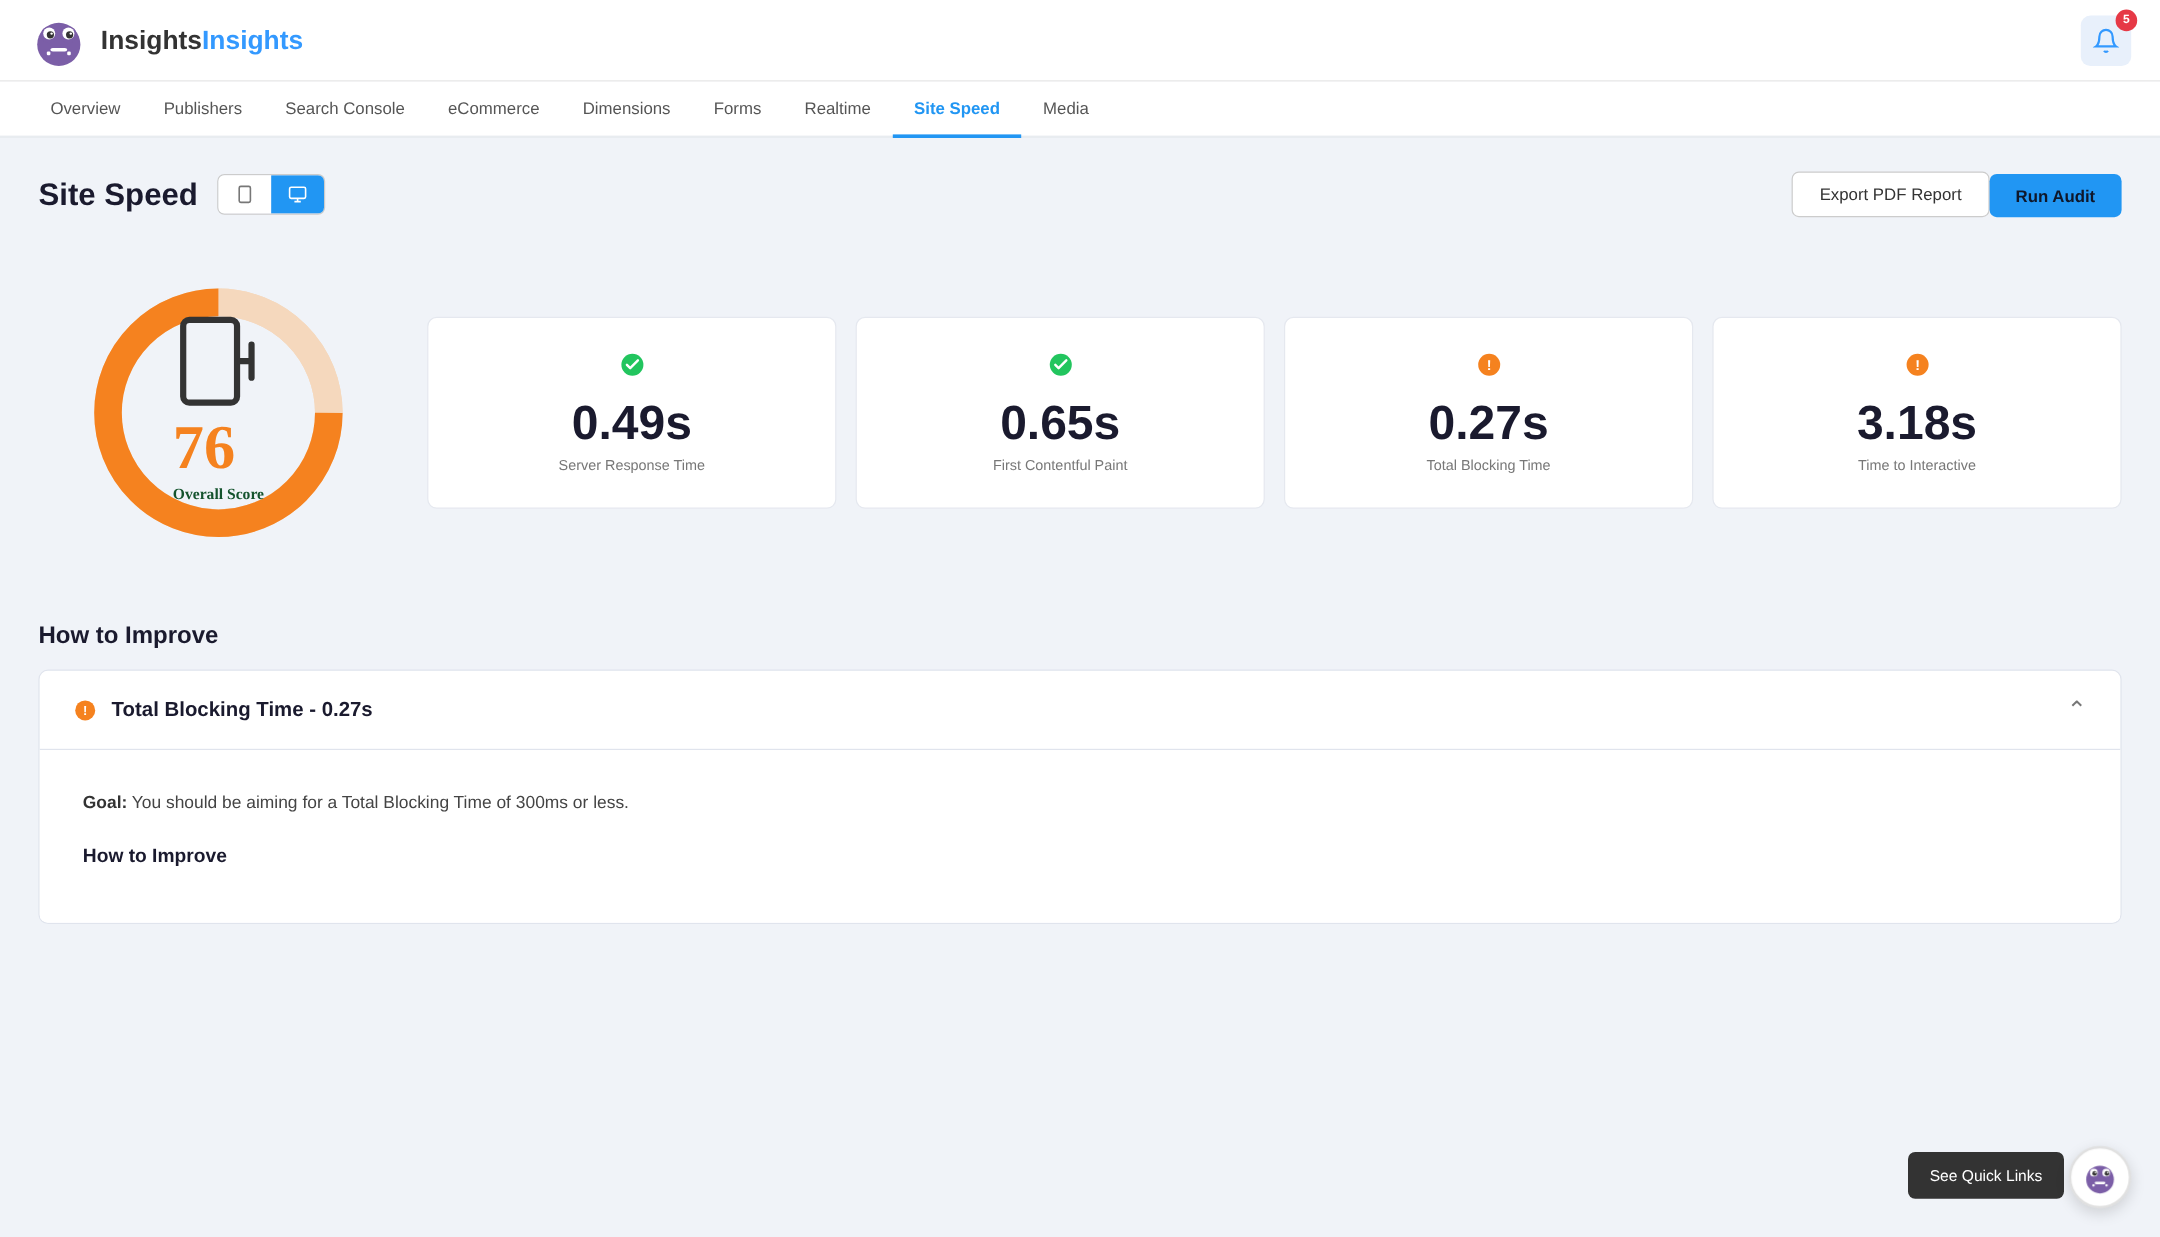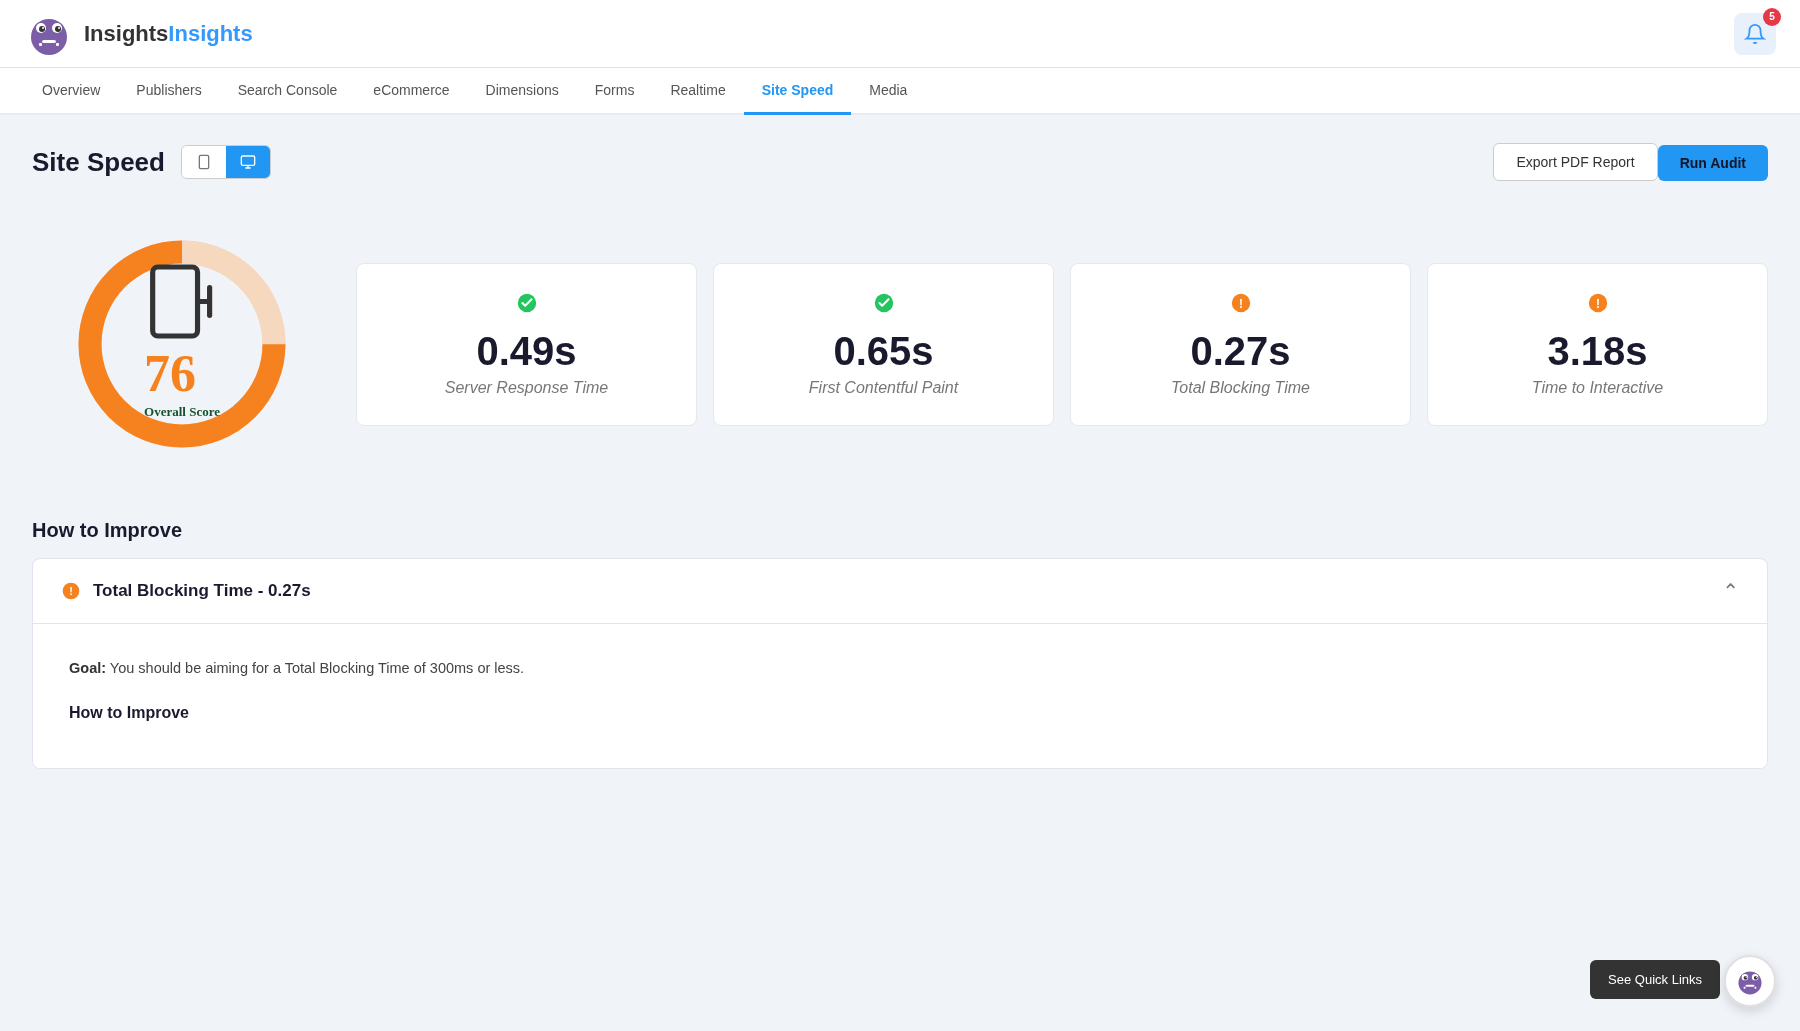--- a/index.html
+++ b/index.html
@@ -217,24 +217,23 @@
       font-size: 20px;
       margin-bottom: 4px;
     }
     .metric-value {
       font-size: 40px;
       font-weight: 700;
       color: #1a1a2e;
       line-height: 1.1;
     }
     .metric-name {
-      font-size: 16px;
+      font-size: 12px;
       color: #777;
       text-align: center;
-      font-style: italic;
     }
 
     
     .improve-section { }
     .improve-title {
       font-size: 20px;
       font-weight: 700;
       color: #1a1a2e;
       margin-bottom: 16px;
     }

